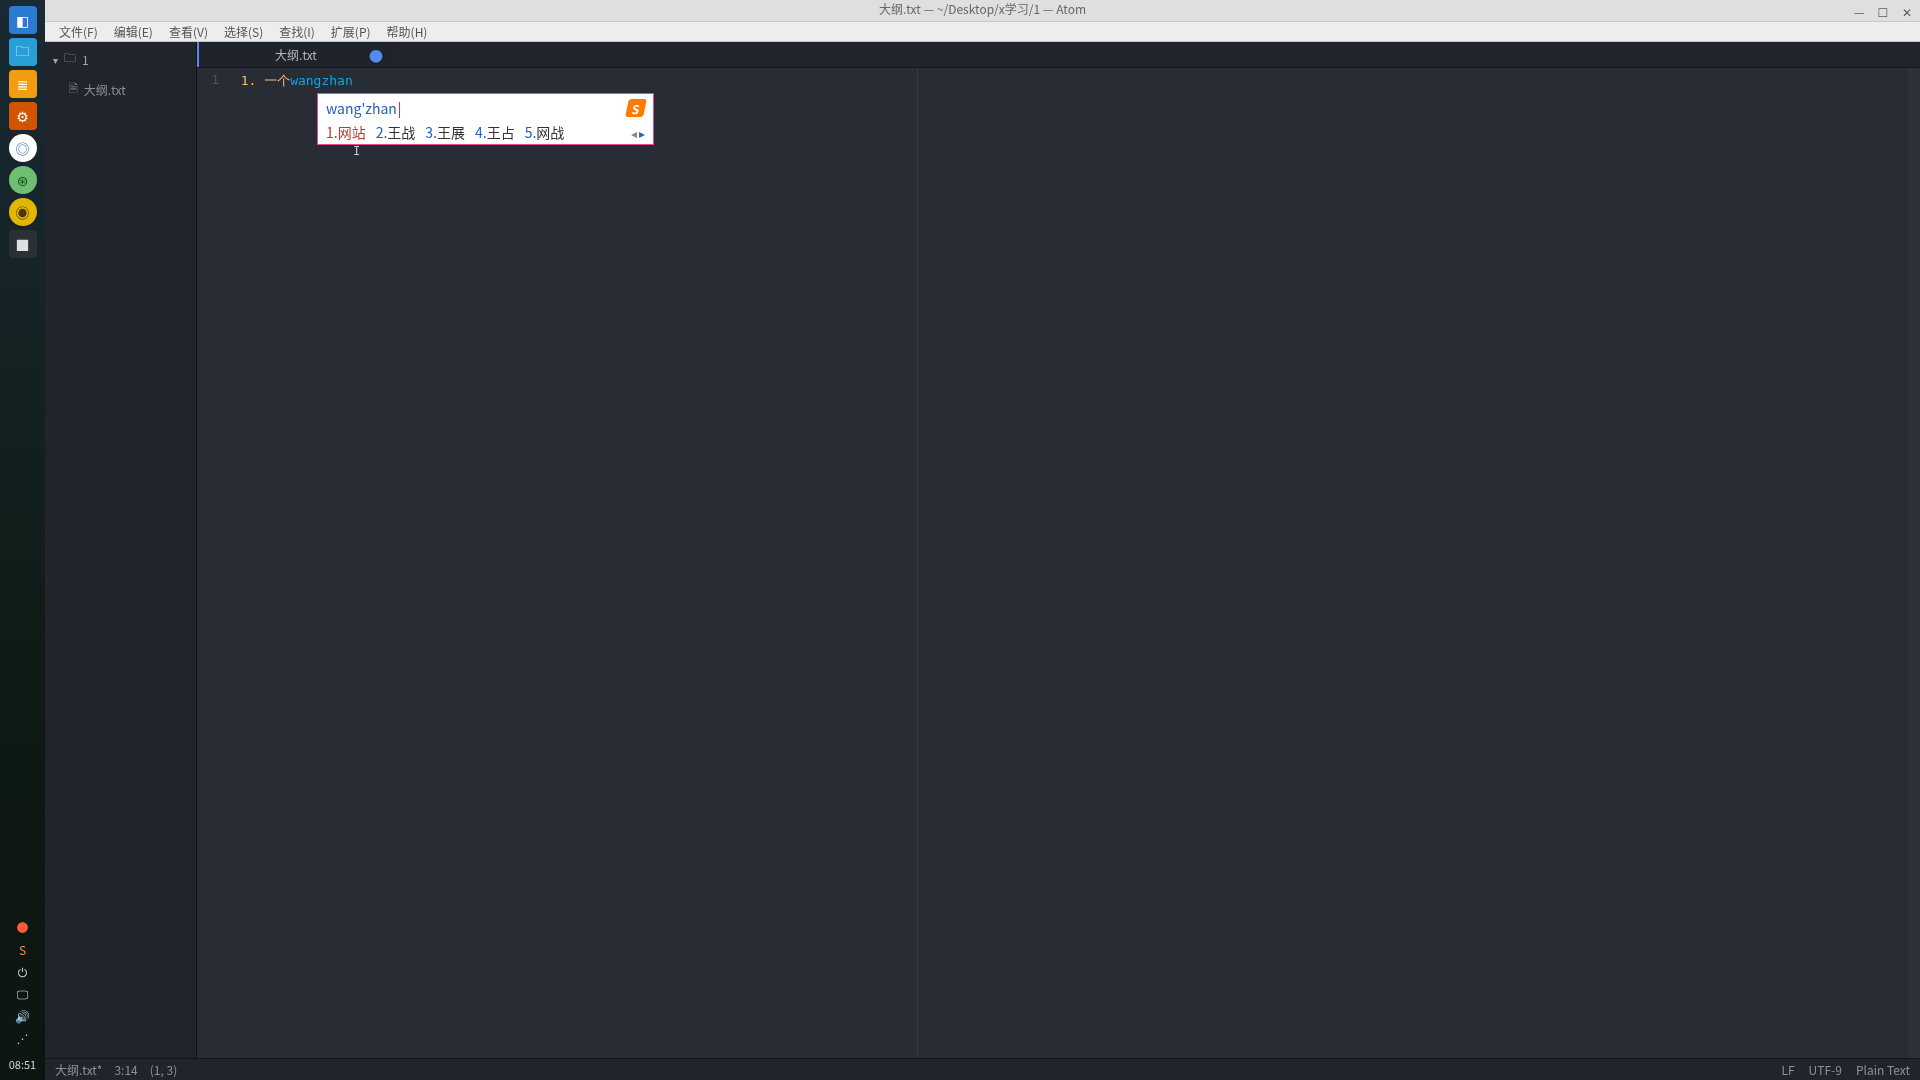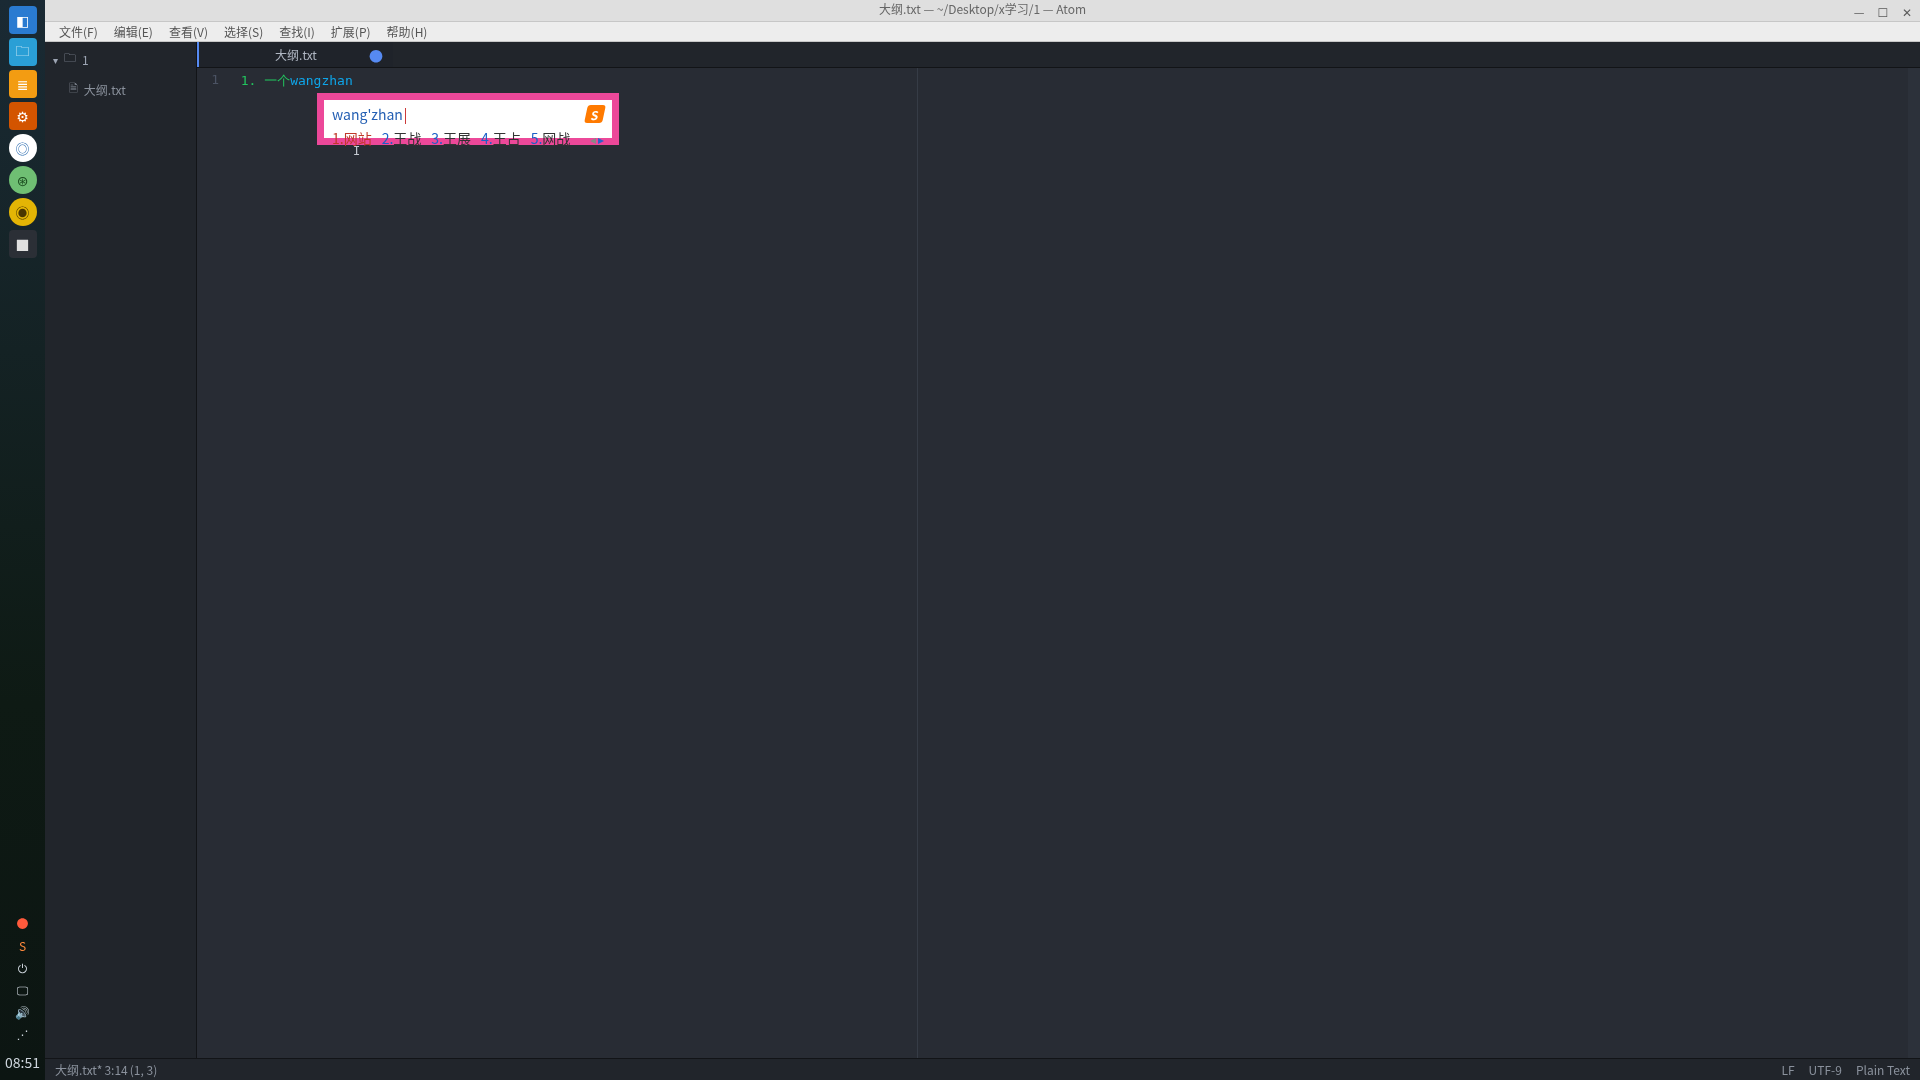--- a/index.html
+++ b/index.html
@@ -40,21 +40,21 @@
     width: 28px; height: 28px;
     border-radius: 4px;
     display: flex;
     align-items: center;
     justify-content: center;
     font-size: 14px;
     color: #cfd6de;
   }
   .dock-clock {
     color: #cfd6de;
-    font-size: 14px;
+    font-size: 11px;
     margin-top: 6px;
     margin-bottom: 4px;
     text-align: center;
   }
   .dock-small {
     font-size: 12px;
     width: 22px; height: 18px;
     display: flex; align-items: center; justify-content: center;
     color: #cfd6de;
   }
@@ -169,45 +169,45 @@
     user-select: none;
   }
   .code {
     flex: 1;
     padding-top: 4px;
     position: relative;
     color: #abb2bf;
   }
   .code .line { white-space: pre; }
   .ghost { color: #0ea5e9; }
-  .normal { color: #22c55e; }
+  .normal { color: #fdba74; }
 
   .wrap-guide {
     position: absolute;
     top: 0; bottom: 0;
     left: 692px;
     width: 1px;
     background: #363c46;
   }
   .right-scrollbar {
     position: absolute;
     top: 0; bottom: 0;
     right: 0;
     width: 12px;
     background: #2c313a;
   }
 
   
   .ime {
     position: absolute;
     left: 317px; top: 93px;
-    width: 302px;
+    width: 337px;
     height: 52px;
     background: #ffffff;
-    border: 7px solid #ec4899;
+    border: 1px solid #ec4899;
     z-index: 20;
     font-family: "Noto Sans CJK SC", Arial, sans-serif;
   }
   .ime-input {
     padding: 4px 8px 2px 8px;
     color: #245fb3;
     font-size: 14px;
     display: flex;
     align-items: center;
     justify-content: space-between;
@@ -262,21 +262,21 @@
     left: 45px; right: 0; bottom: 0;
     height: 22px;
     background: #21252b;
     border-top: 1px solid #121417;
     display: flex;
     align-items: center;
     padding: 0 10px;
     color: #8a919c;
     font-size: 12px;
   }
-  .statusbar .sb-left { display: flex; gap: 2px; }
+  .statusbar .sb-left { display: flex; gap: 12px; }
   .statusbar .sb-right { margin-left: auto; display: flex; gap: 14px; }
 </style>
 </head>
 <body>
 
 <div class="dock">
   <div class="dock-top">
     <div class="dock-item" style="background:#2a7bd1;color:#fff">◧</div>
     <div class="dock-item" style="background:#2a9fd6;color:#fff">🗀</div>
     <div class="dock-item" style="background:#f39c12;color:#fff">≣</div>

